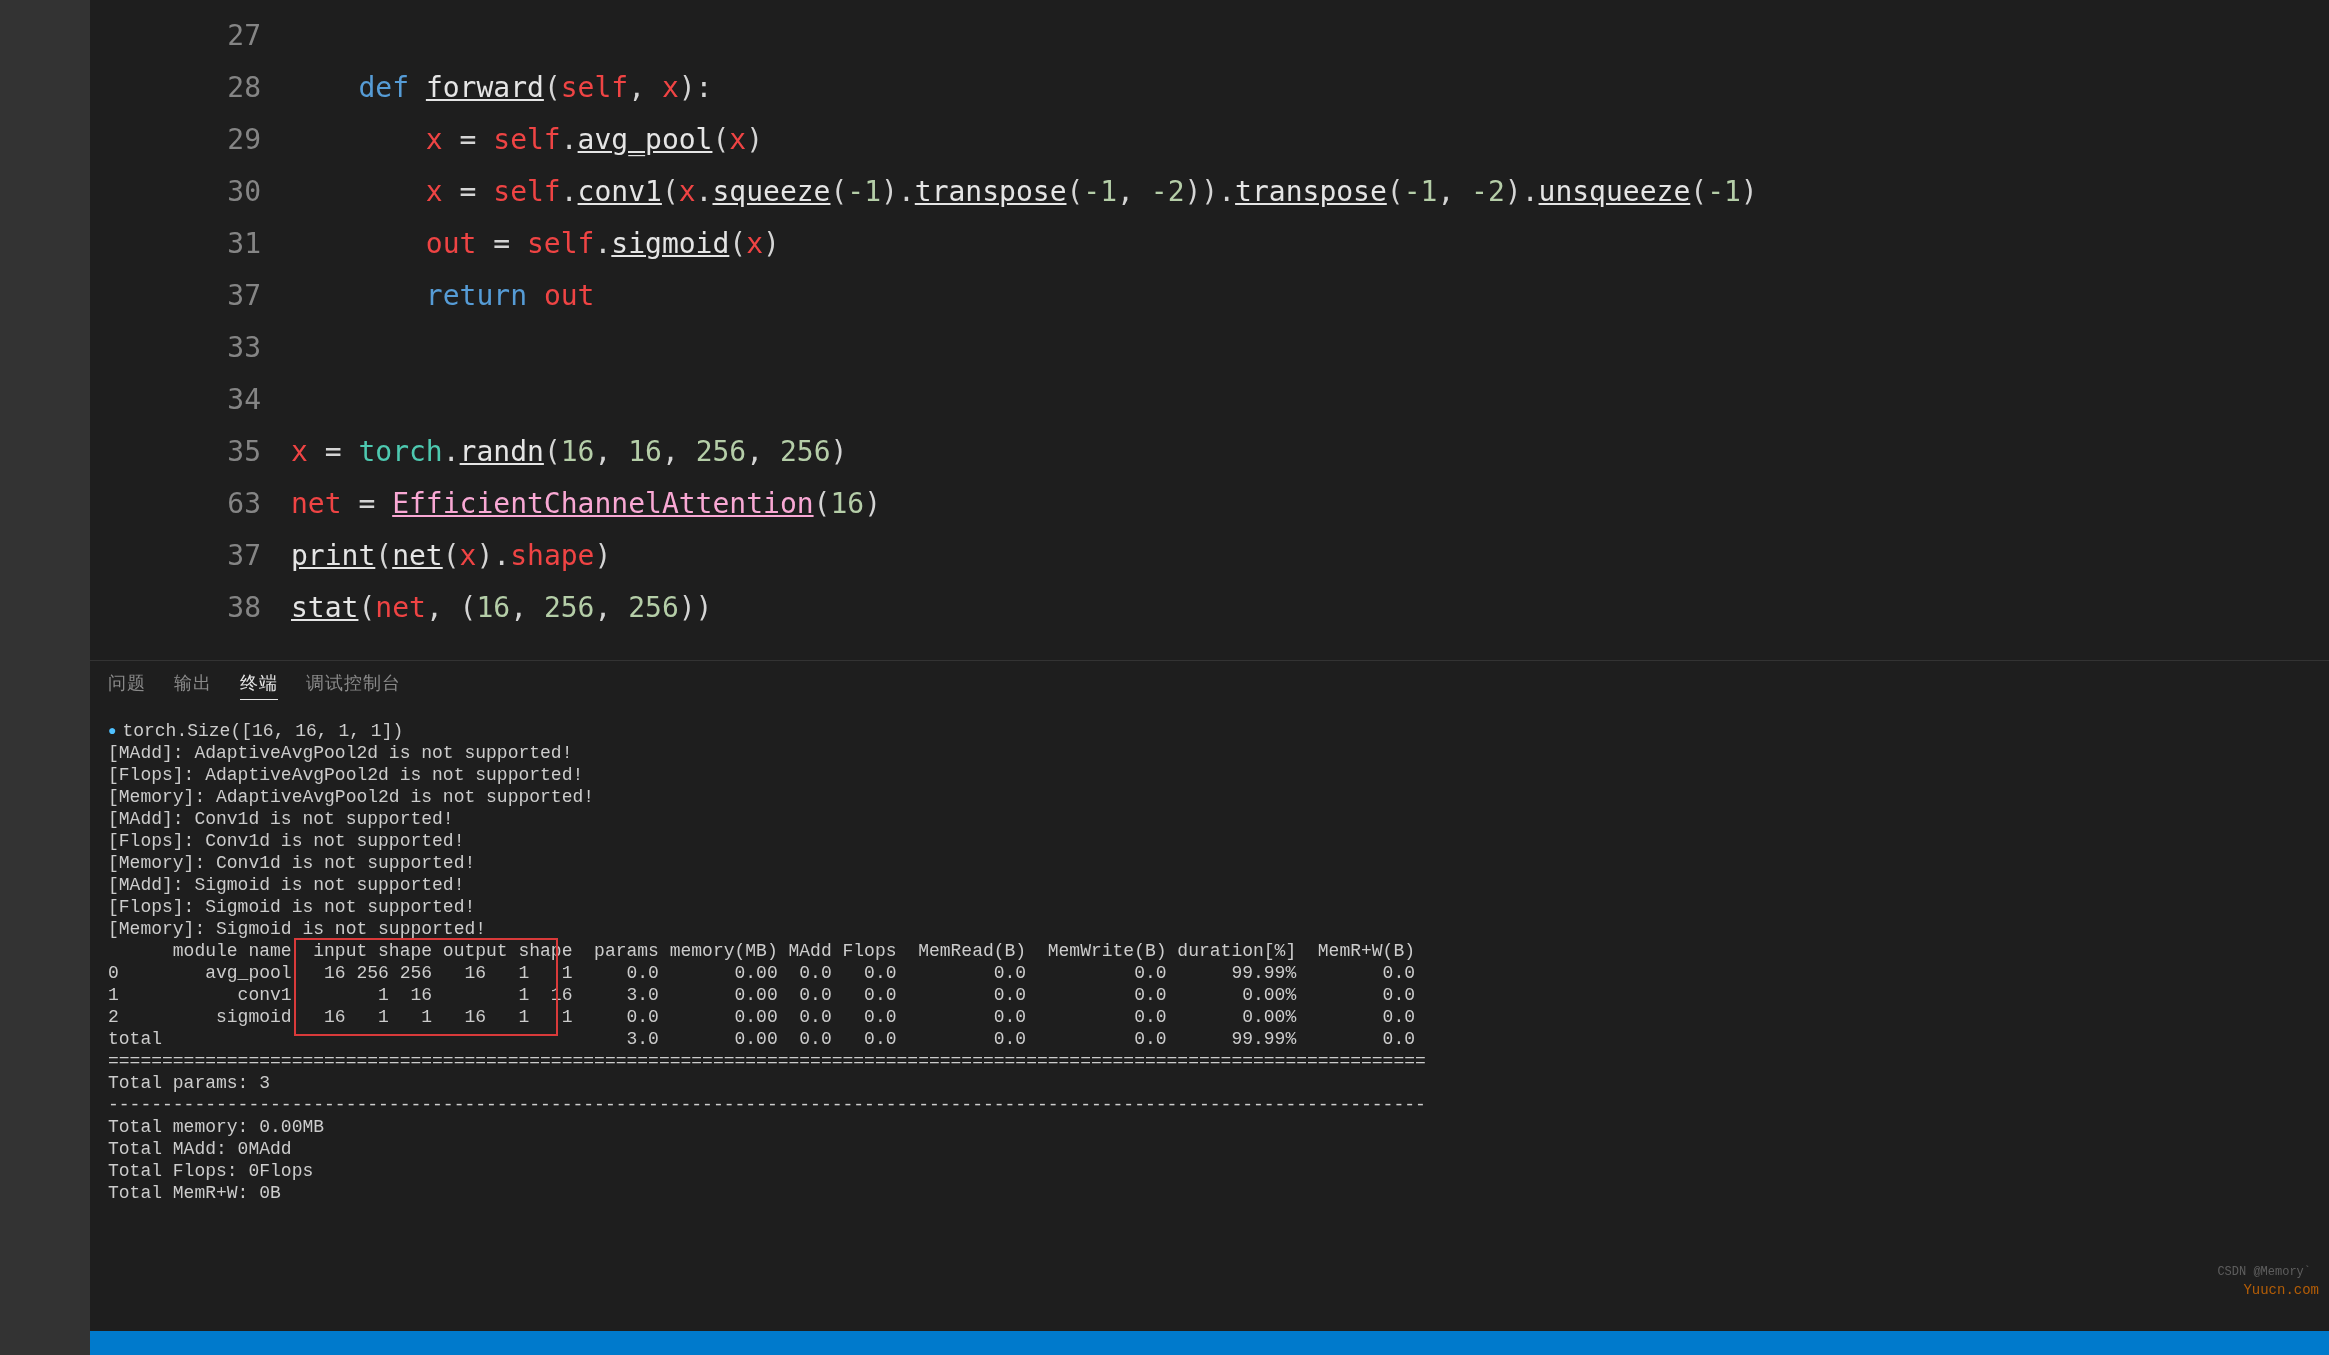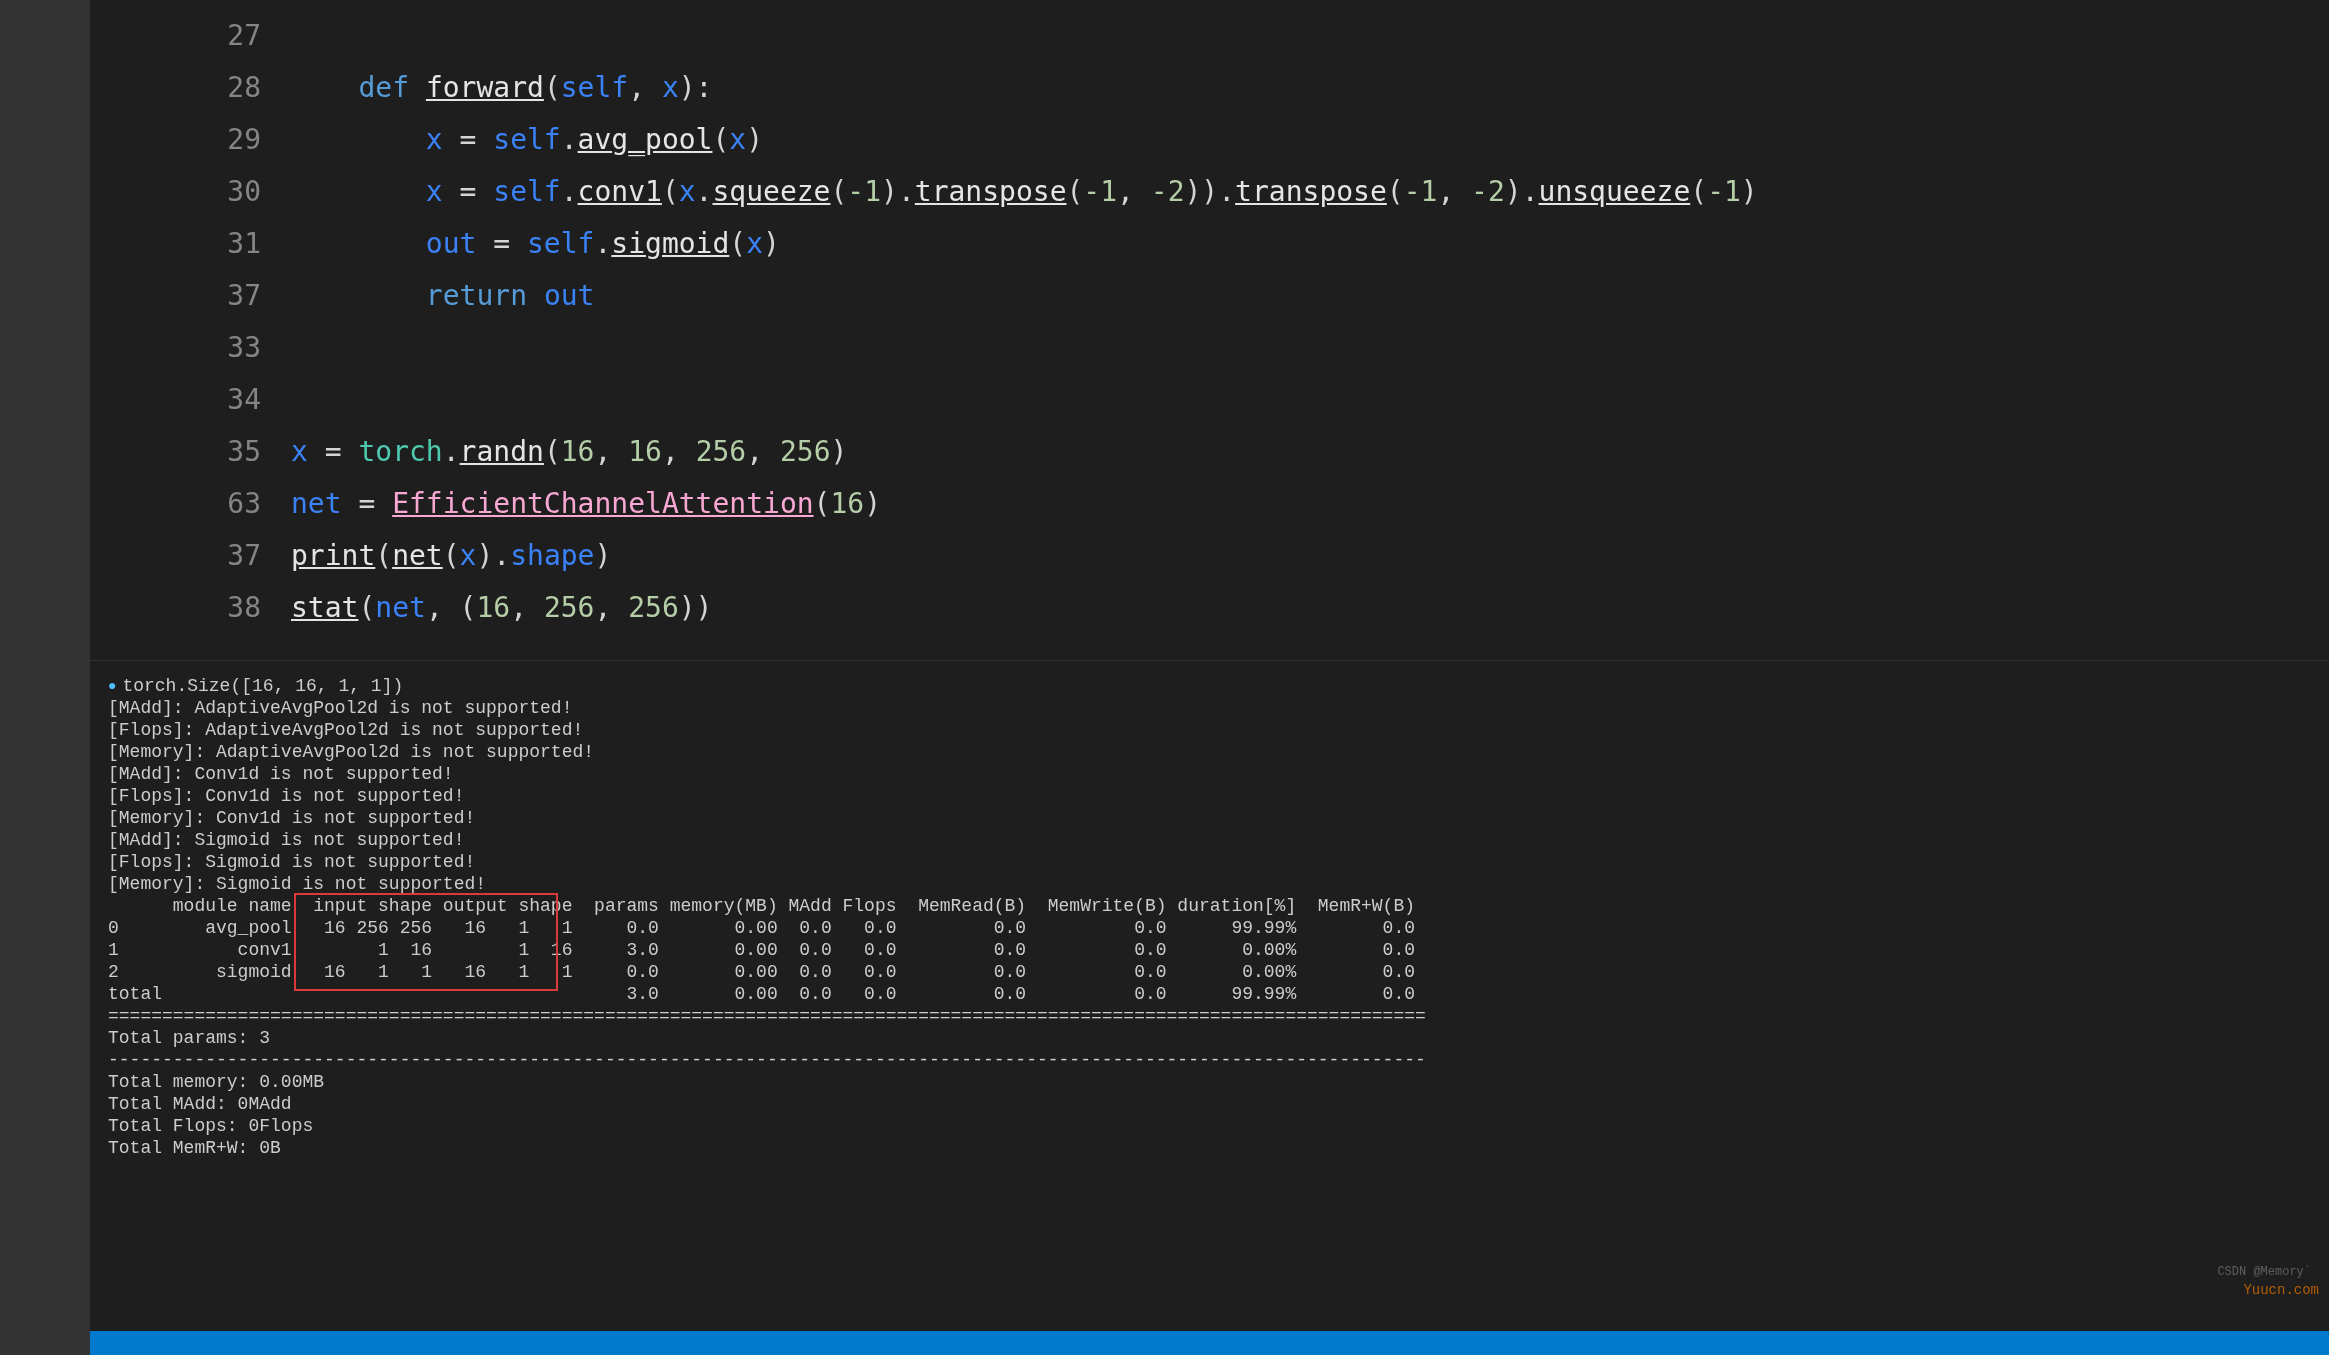--- a/index.html
+++ b/index.html
@@ -47,21 +47,21 @@
     }
     .code {
       flex: 1;
       font-size: 28px;
       line-height: 52px;
       white-space: pre;
       padding-top: 2px;
     }
     
     .kw   { color: #569cd6; }       
-    .self { color: #3b82f6; }       
+    .self { color: #ef4444; }       
     .fn   { color: #e5e5e5; text-decoration: underline; }       
     .num  { color: #b5cea8; }       
     .op   { color: #d4d4d4; }
     .link { color: #f9a8d4; text-decoration: underline; }
     .mod  { color: #4ec9b0; }
 
     .panel {
       flex: 1;
       background: #1e1e1e;
       border-top: 1px solid #333;
@@ -145,20 +145,26 @@
           <div>34</div>
           <div>35</div>
           <div>63</div>
           <div>37</div>
           <div>38</div>
         </div>
       <div class="code" id="code"><div style="margin-top: -44px; opacity: 0.5;">        .  .()</div><div>&nbsp;</div><div>    <span class="kw">def</span> <span class="fn">forward</span>(<span class="self">self</span>, <span class="self">x</span>):</div><div>        <span class="self">x</span> <span class="op">=</span> <span class="self">self</span>.<span class="fn">avg_pool</span>(<span class="self">x</span>)</div><div>        <span class="self">x</span> <span class="op">=</span> <span class="self">self</span>.<span class="fn">conv1</span>(<span class="self">x</span>.<span class="fn">squeeze</span>(<span class="num">-1</span>).<span class="fn">transpose</span>(<span class="num">-1</span>, <span class="num">-2</span>)).<span class="fn">transpose</span>(<span class="num">-1</span>, <span class="num">-2</span>).<span class="fn">unsqueeze</span>(<span class="num">-1</span>)</div><div>        <span class="self">out</span> <span class="op">=</span> <span class="self">self</span>.<span class="fn">sigmoid</span>(<span class="self">x</span>)</div><div>        <span class="kw">return</span> <span class="self">out</span></div><div>&nbsp;</div><div>&nbsp;</div><div><span class="self">x</span> <span class="op">=</span> <span class="mod">torch</span>.<span class="fn">randn</span>(<span class="num">16</span>, <span class="num">16</span>, <span class="num">256</span>, <span class="num">256</span>)</div><div><span class="self">net</span> <span class="op">=</span> <span class="link">EfficientChannelAttention</span>(<span class="num">16</span>)</div><div><span class="fn">print</span>(<span class="fn">net</span>(<span class="self">x</span>).<span class="self">shape</span>)</div><div><span class="fn">stat</span>(<span class="self">net</span>, (<span class="num">16</span>, <span class="num">256</span>, <span class="num">256</span>))</div></div>
     </div>
 
     <div class="panel">
+      <div class="panel-tabs">
+        <div class="panel-tab">问题</div>
+        <div class="panel-tab">输出</div>
+        <div class="panel-tab active">终端</div>
+        <div class="panel-tab">调试控制台</div>
+      </div>
       <div class="terminal" id="terminal"><div class="term-dot">torch.Size([16, 16, 1, 1])</div><div>[MAdd]: AdaptiveAvgPool2d is not supported!</div><div>[Flops]: AdaptiveAvgPool2d is not supported!</div><div>[Memory]: AdaptiveAvgPool2d is not supported!</div><div>[MAdd]: Conv1d is not supported!</div><div>[Flops]: Conv1d is not supported!</div><div>[Memory]: Conv1d is not supported!</div><div>[MAdd]: Sigmoid is not supported!</div><div>[Flops]: Sigmoid is not supported!</div><div>[Memory]: Sigmoid is not supported!</div><div>      module name  input shape output shape  params memory(MB) MAdd Flops  MemRead(B)  MemWrite(B) duration[%]  MemR+W(B)</div><div>0        avg_pool   16 256 256   16   1   1     0.0       0.00  0.0   0.0         0.0          0.0      99.99%        0.0</div><div>1           conv1        1  16        1  16     3.0       0.00  0.0   0.0         0.0          0.0       0.00%        0.0</div><div>2         sigmoid   16   1   1   16   1   1     0.0       0.00  0.0   0.0         0.0          0.0       0.00%        0.0</div><div>total                                           3.0       0.00  0.0   0.0         0.0          0.0      99.99%        0.0</div><div>==========================================================================================================================</div><div>Total params: 3</div><div>--------------------------------------------------------------------------------------------------------------------------</div><div>Total memory: 0.00MB</div><div>Total MAdd: 0MAdd</div><div>Total Flops: 0Flops</div><div>Total MemR+W: 0B</div>
         <div id="red-box" class="red-box" style="left: 204px; top: 232px; width: 264px; height: 98px;"></div>
         <div class="watermark-csdn">CSDN @Memory`</div>
         <div class="watermark-yuucn">Yuucn.com</div>
       </div>
     </div>
 
     <div class="status-bar"></div>
   </div>
 </div>

